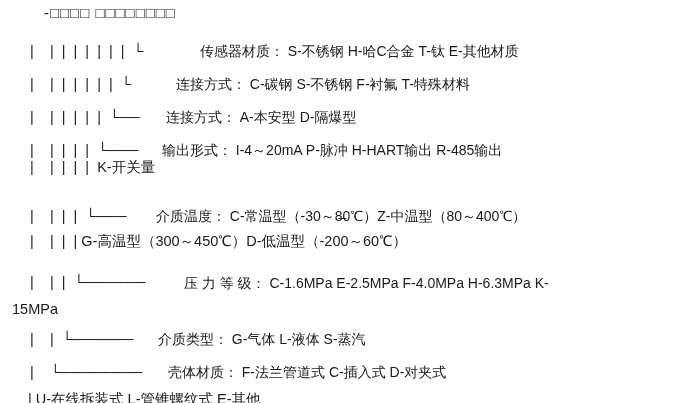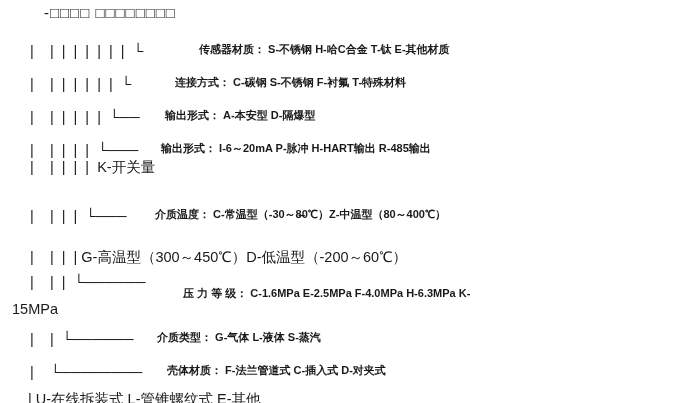--- a/index.html
+++ b/index.html
@@ -46,23 +46,22 @@
     position: absolute;
     left: 30px;
     top: 0;
     letter-spacing: 0px;
     font-size: 14.5px;
     white-space: pre;
   }
   .row .txt {
     position: absolute;
     top: 0;
-    font-size: 11px;
+    font-size: 14px;
     white-space: pre;
-    font-weight: bold;
   }
 </style>
 </head>
 <body>
 
 <div class="page">
 
   <div class="code-header">
     <span>-□□□□ □□□□□□□□</span>
   </div>
@@ -74,44 +73,44 @@
       <span class="txt" style="top:0px;left:196px"> 传感器材质： S-不锈钢 H-哈C合金 T-钛 E-其他材质</span>
     </div>
 
     <div class="row" style="height:0">
       <span class="bars" style="top:33px;left:30px">|    |  |  |  |  |  |  └</span>
       <span class="txt" style="top:33px;left:172px"> 连接方式： C-碳钢 S-不锈钢 F-衬氟 T-特殊材料</span>
     </div>
 
     <div class="row" style="height:0">
       <span class="bars" style="top:66px;left:30px">|    |  |  |  |  |  └──</span>
-      <span class="txt" style="top:66px;left:162px"> 输出形式： A-本安型 D-隔爆型</span>
+      <span class="txt" style="top:66px;left:162px"> 连接方式： A-本安型 D-隔爆型</span>
     </div>
 
     <div class="row" style="height:0">
       <span class="bars" style="top:99px;left:30px">|    |  |  |  |  └───</span>
-      <span class="txt" style="top:99px;left:158px"> 输出形式： I-6～20mA P-脉冲 H-HART输出 R-485输出</span>
+      <span class="txt" style="top:99px;left:158px"> 输出形式： I-4～20mA P-脉冲 H-HART输出 R-485输出</span>
     </div>
 
     <div class="row" style="height:0">
       <span class="bars" style="top:116px;left:30px">|    |  |  |  |  K-开关量</span>
     </div>
 
     <div class="row" style="height:0">
       <span class="bars" style="top:165px;left:30px">|    |  |  |  └───</span>
       <span class="txt" style="top:165px;left:152px"> 介质温度： C-常温型（-30～8̶0℃）Z-中温型（80～400℃）</span>
     </div>
 
     <div class="row" style="height:0">
-      <span class="bars" style="top:206px;left:30px">|    |  |  | G-高温型（300～450℃）D-低温型（-200～60℃）</span>
+      <span class="bars" style="top:190px;left:30px">|    |  |  | G-高温型（300～450℃）D-低温型（-200～60℃）</span>
     </div>
 
     <div class="row" style="height:0">
       <span class="bars" style="top:231px;left:30px">|    |  |  └──────</span>
-      <span class="txt" style="top:244px;left:180px"> 压 力 等 级： C-1.6MPa E-2.5MPa F-4.0MPa H-6.3MPa K-</span>
+      <span class="txt" style="top:232px;left:180px"> 压 力 等 级： C-1.6MPa E-2.5MPa F-4.0MPa H-6.3MPa K-</span>
     </div>
 
     <div class="row" style="height:0">
       <span class="bars" style="top:258px;left:12px">15MPa</span>
     </div>
 
     <div class="row" style="height:0">
       <span class="bars" style="top:288px;left:30px">|    |  └──────</span>
       <span class="txt" style="top:288px;left:154px"> 介质类型： G-气体 L-液体 S-蒸汽</span>
     </div>

